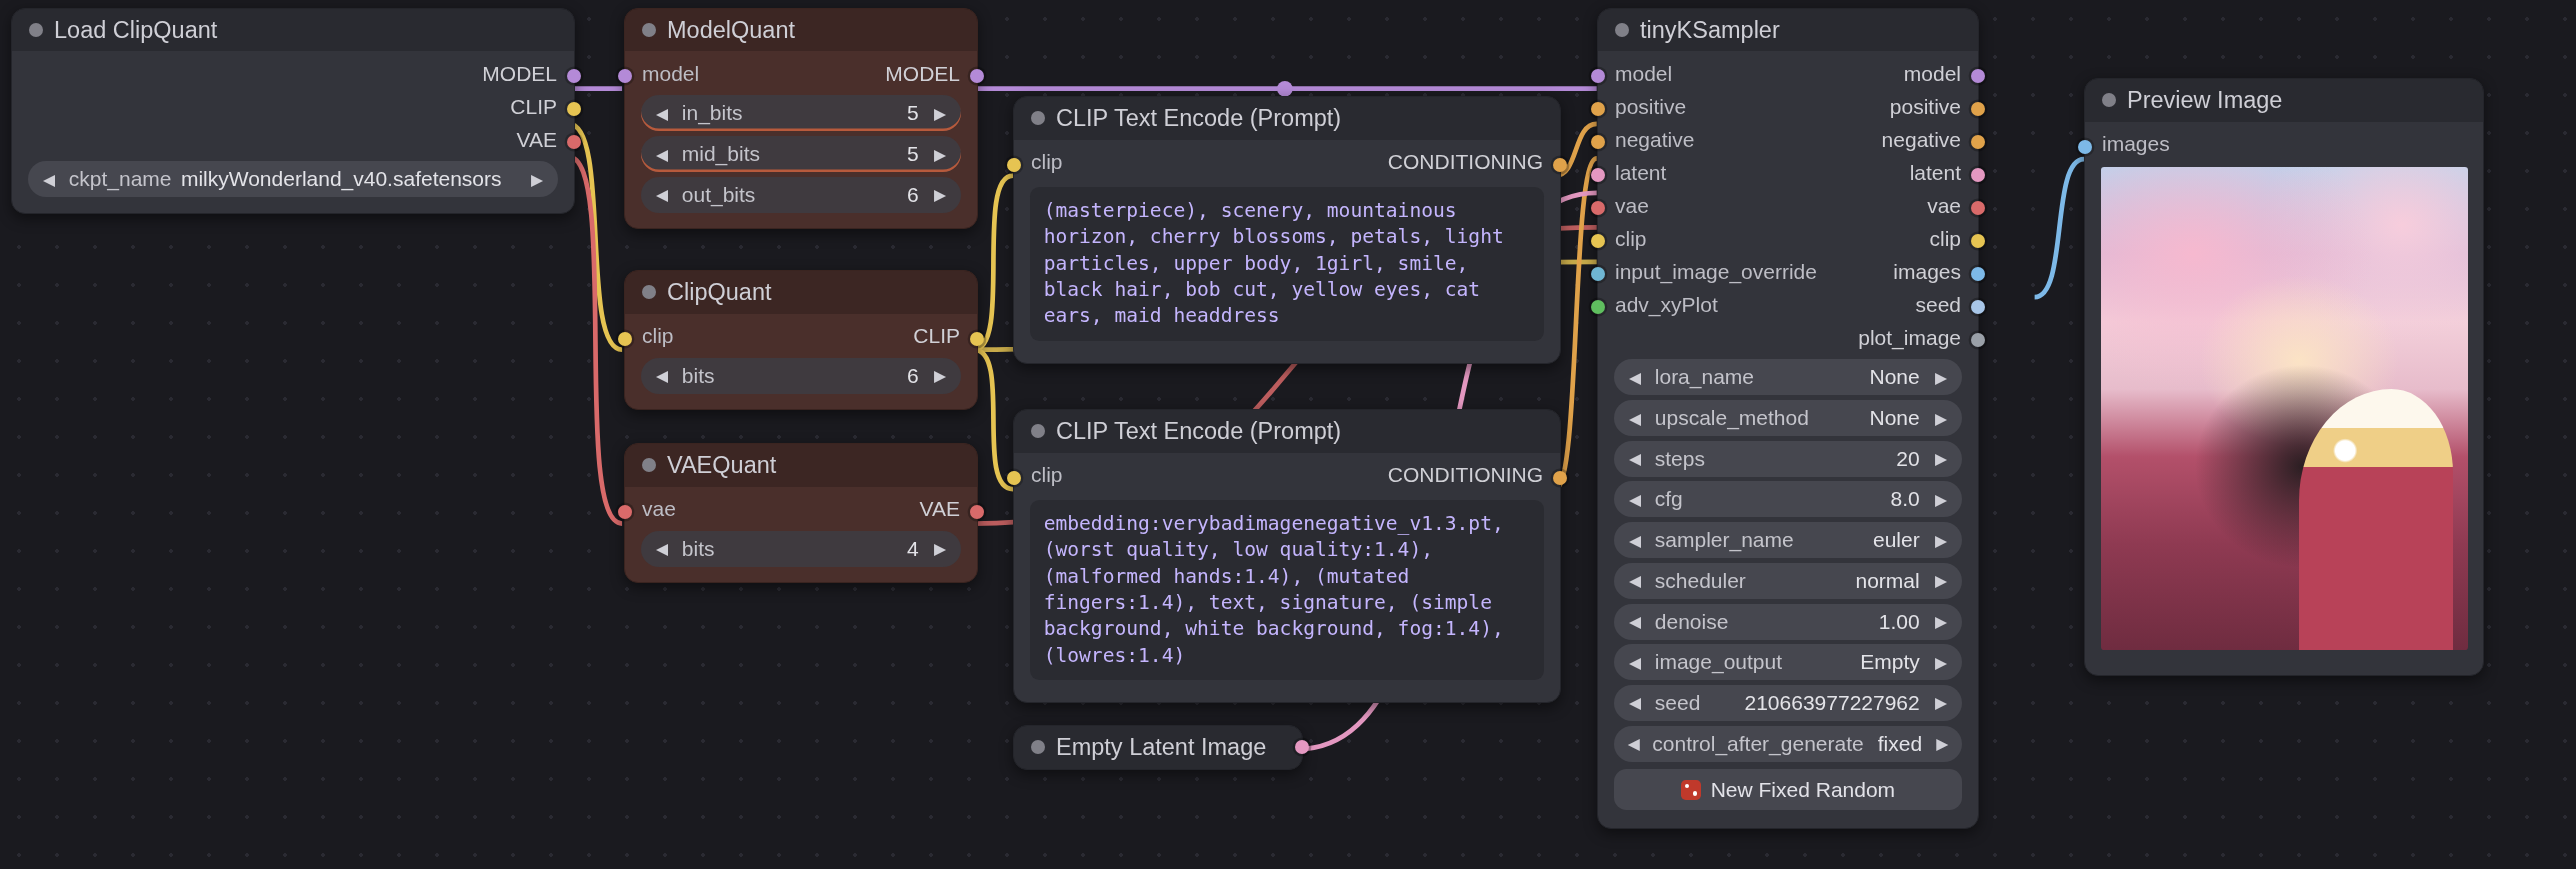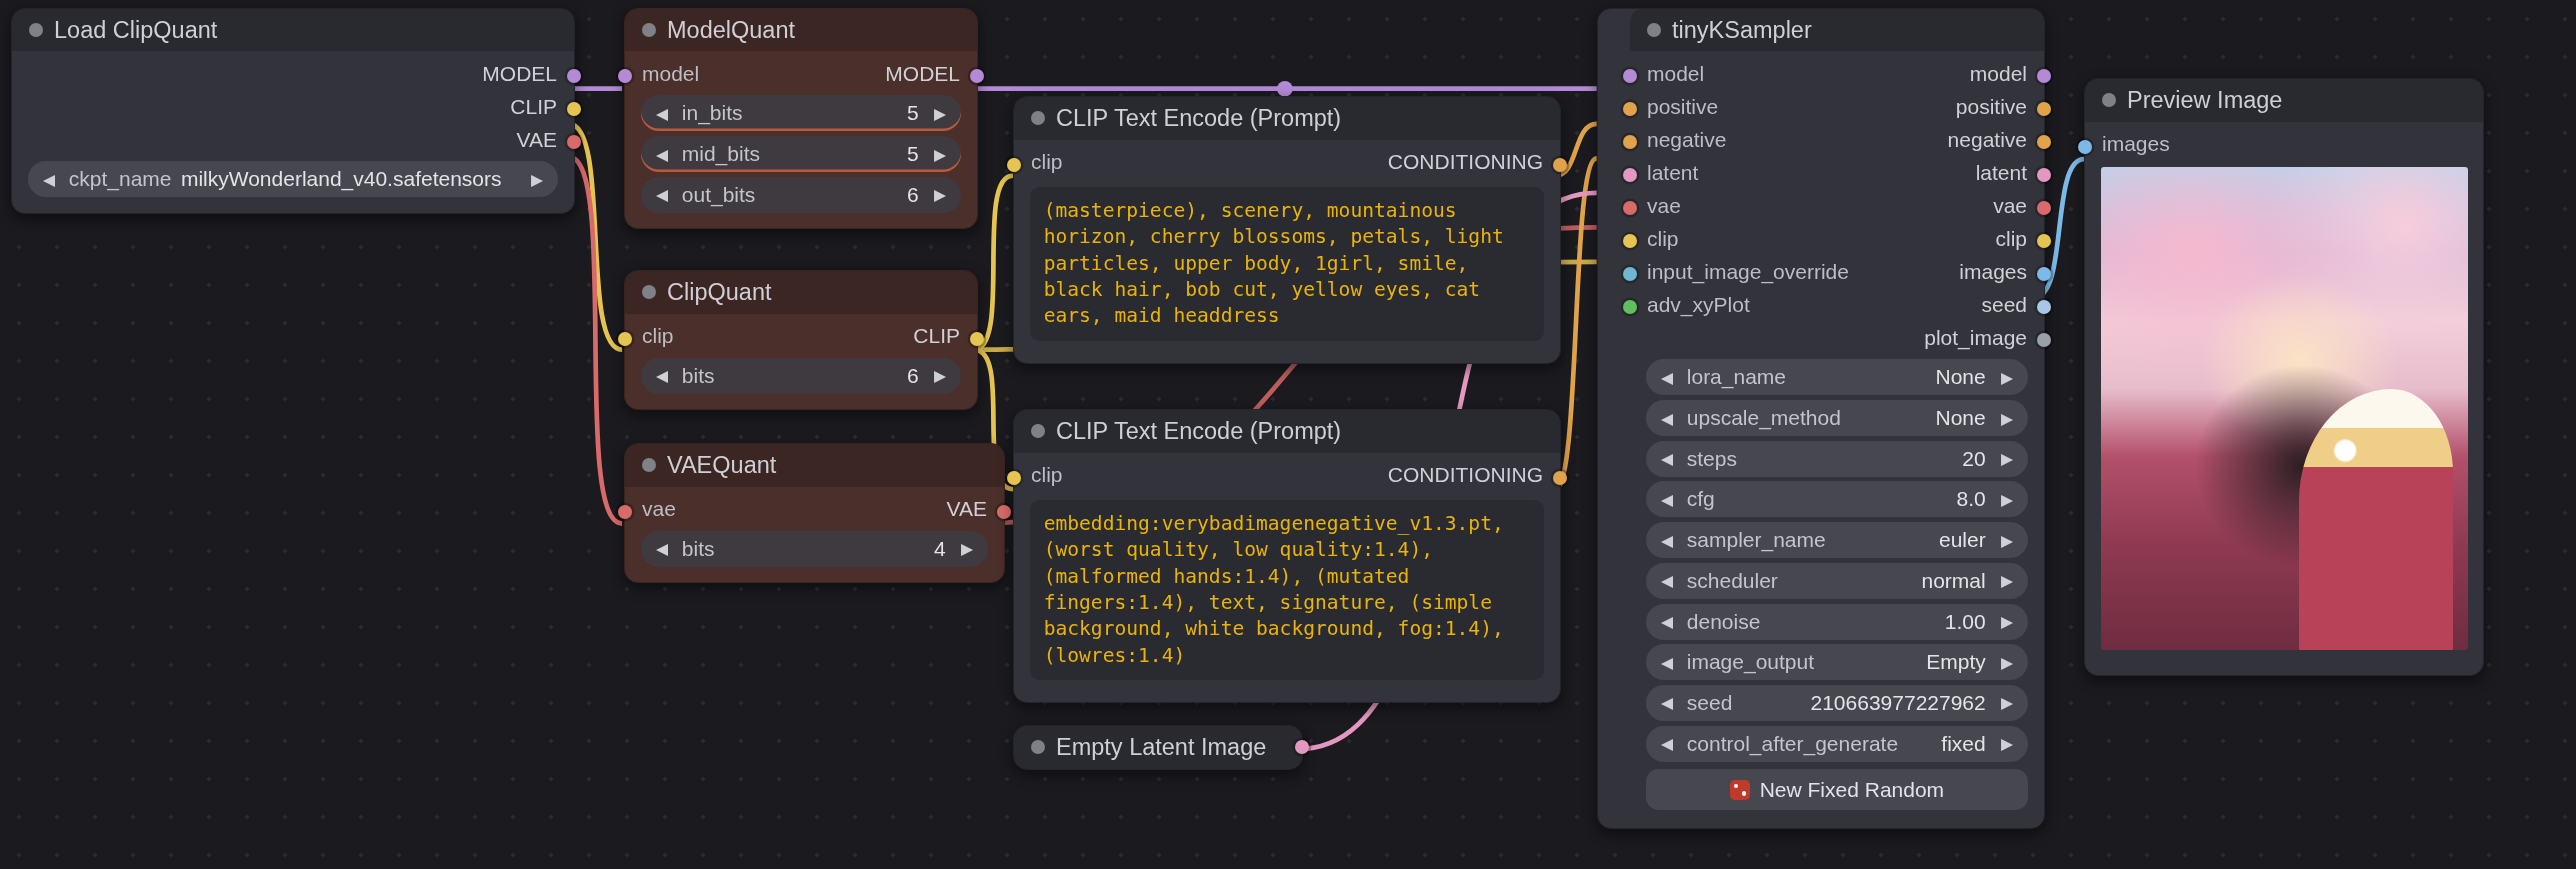--- a/index.html
+++ b/index.html
@@ -102,21 +102,21 @@
 
   
   .textbox {
     margin: 7.8px 15.7px 11px 15.7px;
     background:#2a2b31;
     border-radius:9.4px;
     padding:11px 14px;
     font-family: ui-monospace, Menlo, Consolas, monospace;
     font-size:19.6px;
     line-height:1.35;
-    color:#eab308;
+    color:#c4b5fd;
     white-space: pre-wrap;
     word-break: break-word;
   }
 
   
   .btn {
     margin: 7.8px 15.7px 6.3px 15.7px;
     background:#46474f;
     border-radius:12.5px;
     height:41px;
@@ -293,21 +293,21 @@
       </div>
       <div class="pill">
         <span class="arrow">◀</span>
         <span class="pname">bits</span>
         <span class="pval">6</span>
         <span class="arrow">▶</span>
       </div>
     </div>
   </div>
 
-  <div class="node brown" style="left:624px; top:443px; width:381px;">
+  <div class="node brown" style="left:624px; top:443px; width:354px;">
     <div class="title">
       <span class="dot-icon"></span>
       <span>VAEQuant</span>
     </div>
     <div class="body">
       <div class="row">
         <span class="left">
           <span class="port c-vae edge-l" style="top:11.8px;"></span>
           <span class="label">vae</span>
         </span>
@@ -366,21 +366,21 @@
   </div>
 
   <div class="node" style="left:1013px; top:725px; width:290px;text-align:right;">
     <div class="title" style="border-radius:12.5px;">
       <span class="dot-icon"></span>
       <span>Empty Latent Image</span>
       <span class="port c-latent" style="position:absolute; right:-7px; top:50%; transform:translateY(-50%);"></span>
     </div>
   </div>
 
-  <div class="node" style="left:1597px; top:7.8px; width:448px;padding-left:32px;">
+  <div class="node" style="left:1597px; top:7.8px; width:382px;">
     <div class="title">
       <span class="dot-icon"></span>
       <span>tinyKSampler</span>
     </div>
     <div class="body">
 
       <div class="row">
         <span class="left">
             <span class="port c-model edge-l" style="top:11.8px;"></span>
           <span class="label">model</span>

